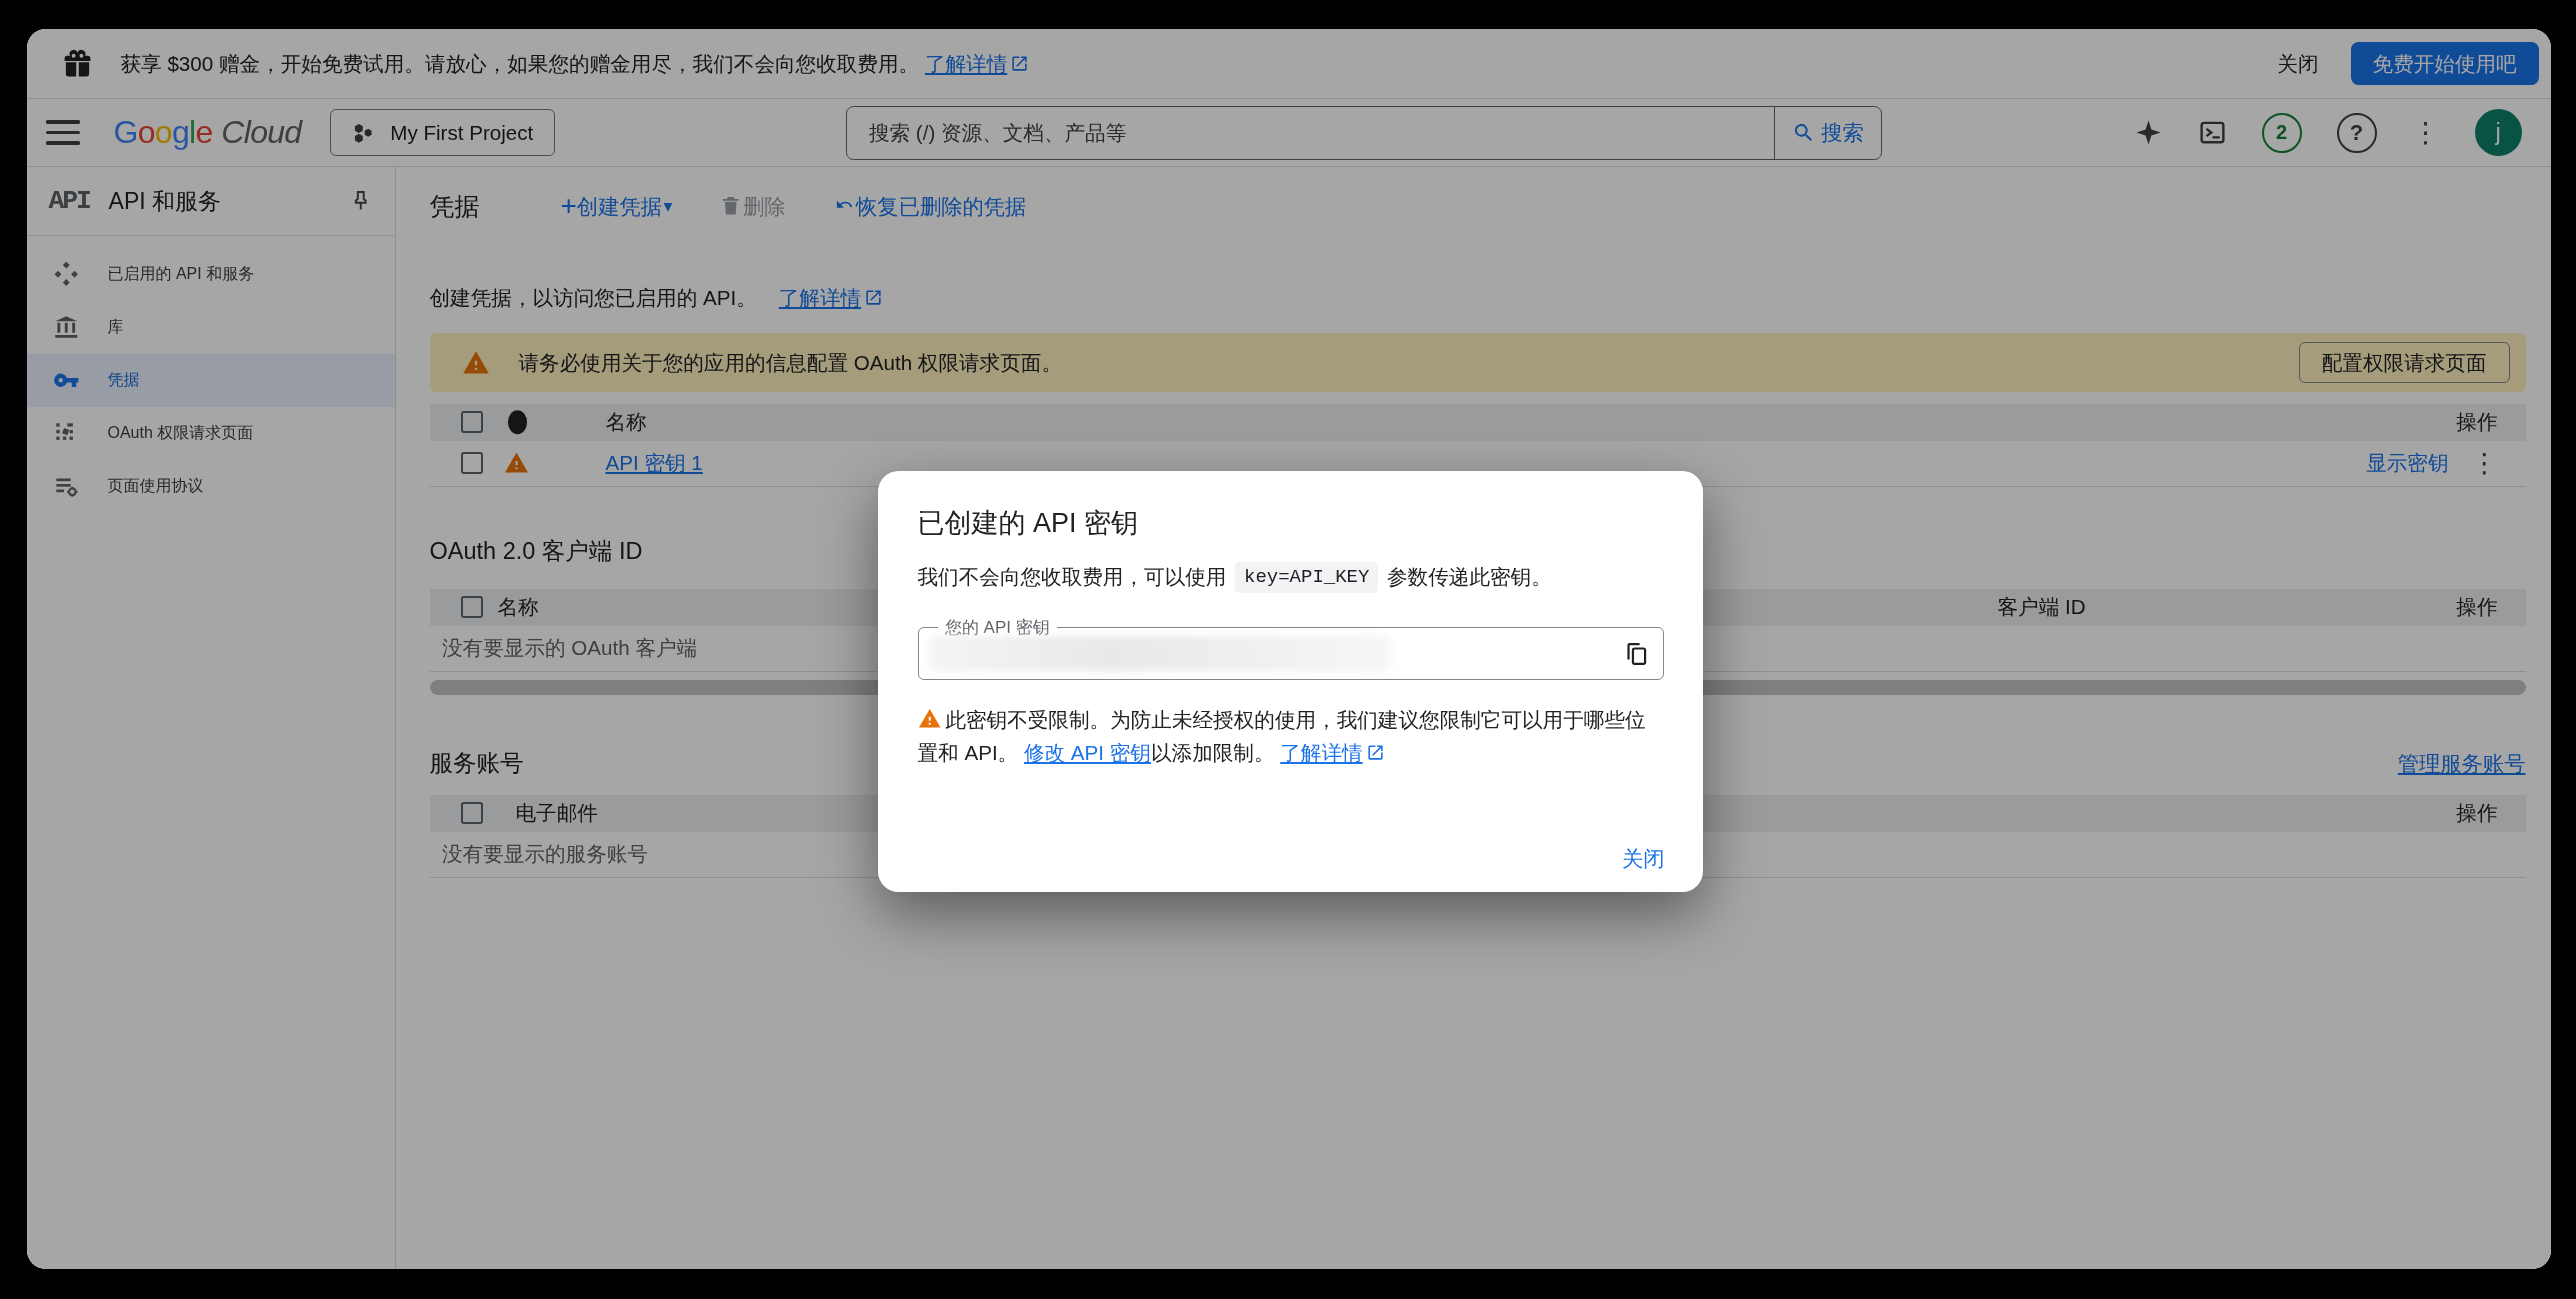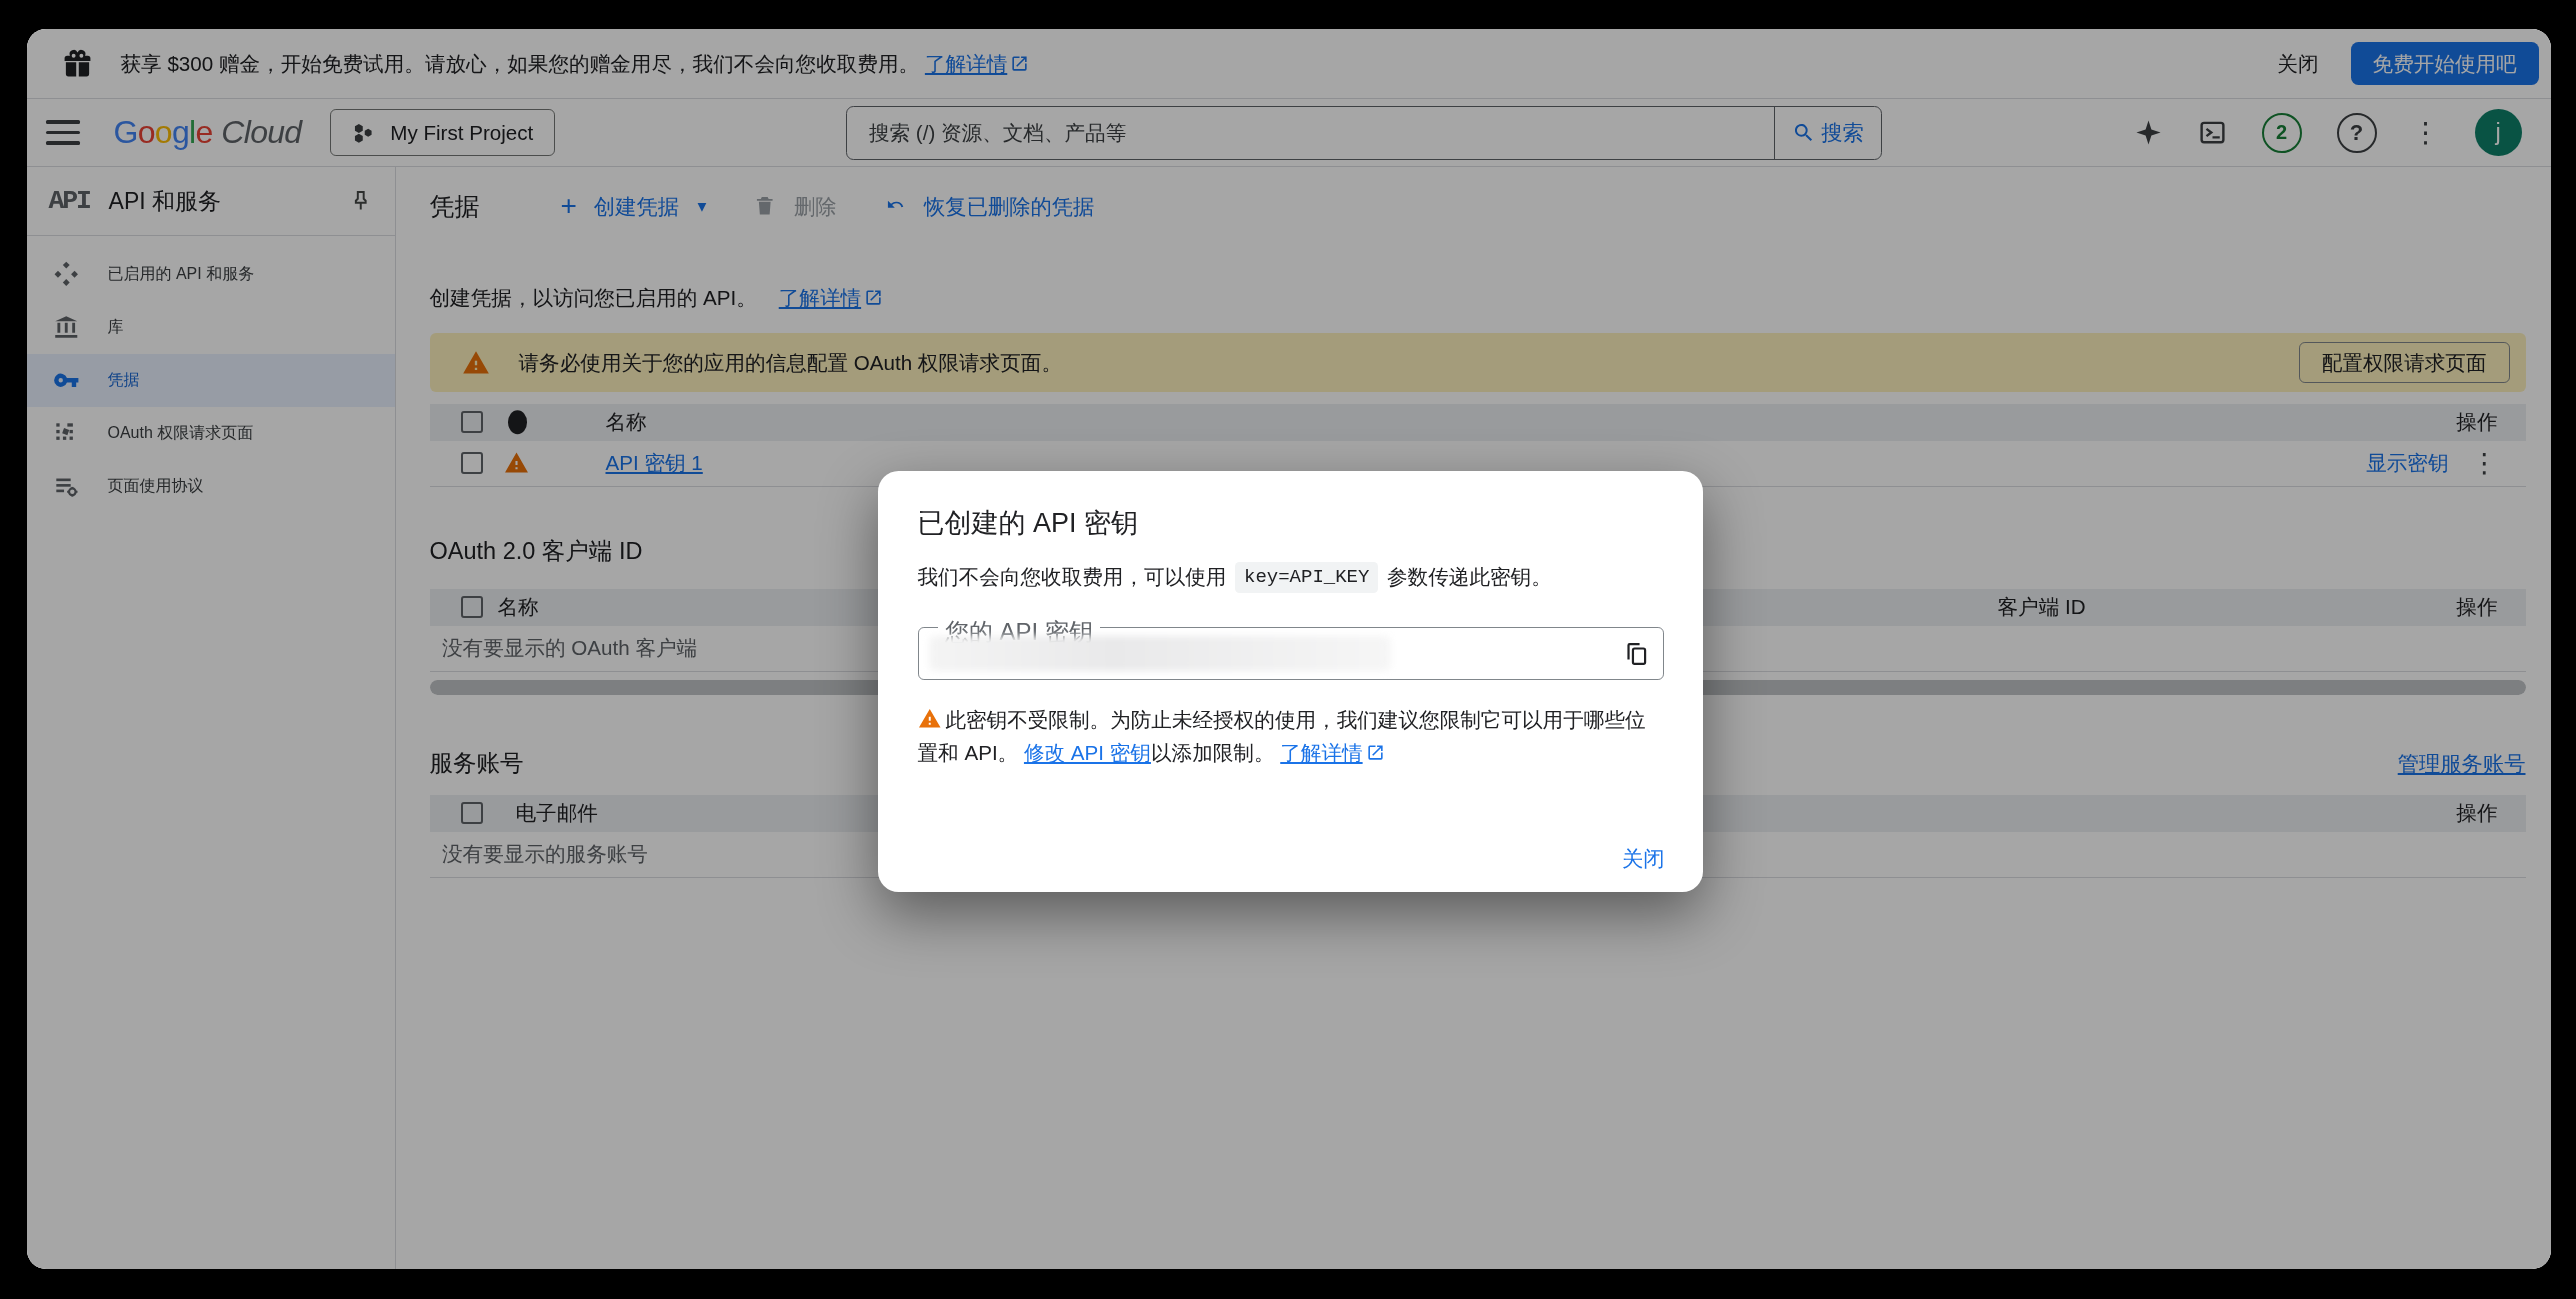--- a/index.html
+++ b/index.html
@@ -49,21 +49,21 @@
   .sb-items { padding-top:11.8px; }
   .sb-item { height:53px; display:flex; align-items:center; padding-left:26.5px; gap:28px; font-size:16px; color:#3C4043; cursor:pointer; white-space:nowrap; }
   .sb-item svg { width:26.5px; height:26.5px; color:#5F6368; flex:none; }
   .sb-item.selected { background:#E8F0FE; color:#1967D2; }
   .sb-item.selected svg { color:#1A73E8; }
 
   .main { flex:1; position:relative; padding:0 25px 0 34px; overflow:hidden; }
 
   .toolbar { margin-top:17.7px; height:43px; display:flex; align-items:center; }
   .page-title { font-size:25px; color:#202124; margin-right:81px; }
-  .tb-btn { display:flex; align-items:center; gap:17px; font-size:21.3px; color:#1A73E8; margin-right:47px; cursor:pointer; white-space:nowrap; }
+  .tb-btn { display:flex; align-items:center; gap:0; font-size:21.3px; color:#1A73E8; margin-right:47px; cursor:pointer; white-space:nowrap; }
   .tb-btn svg { width:23.5px; height:23.5px; }
   .tb-btn .plus { font-size:28px; font-weight:500; line-height:0; }
   .tb-btn .caret { font-size:17.7px; margin-left:1.5px; }
   .tb-btn.disabled { color:#9AA0A6; cursor:default; }
 
   .intro { margin-top:57px; height:26.5px; font-size:20.6px; color:#202124; display:flex; align-items:center; gap:22px; white-space:nowrap; }
 
   .warnbar { margin-top:22px; height:59px; background:#FCF0BD; border-radius:5.9px; display:flex; align-items:center; padding:0 16px 0 32px; }
   .warn-tri { width:28px; height:28px; flex:none; }
   .warnbar .msg { font-size:20.6px; color:#202124; margin-left:29px; white-space:nowrap; }
@@ -88,21 +88,21 @@
   .hscroll { margin-top:8.8px; height:14.7px; background:#F1F3F4; border-radius:7.4px; overflow:hidden; }
   .hthumb { height:100%; width:100%; background:#C1C3C6; border-radius:7.4px; }
 
   
   .scrim { position:absolute; inset:0; background:rgba(0,0,0,0.35); z-index:50; }
   .modal { position:absolute; left:851px; top:442px; width:825px; height:421px; background:#fff; border-radius:20.6px; z-index:60; box-shadow:0 22px 59px rgba(0,0,0,0.45); }
   .modal-title { position:absolute; left:40px; top:34px; font-size:27px; color:#202124; white-space:nowrap; }
   .modal-body { position:absolute; left:40px; top:91px; font-size:20.6px; color:#202124; display:flex; align-items:center; gap:8.8px; white-space:nowrap; }
   .code-chip { font-family:"Liberation Mono",monospace; font-size:19px; background:#F1F3F4; color:#202124; padding:4.4px 8.8px; border-radius:4.4px; }
   .key-field { position:absolute; left:40px; top:156px; width:746px; height:53px; border:1.5px solid #80868B; border-radius:5.9px; }
-  .key-label { position:absolute; left:19px; top:-11.8px; background:#fff; padding:0 7.4px; font-size:24px; color:#5F6368; white-space:nowrap; }
+  .key-label { position:absolute; left:19px; top:-11.8px; background:#fff; padding:0 7.4px; font-size:17px; color:#5F6368; white-space:nowrap; }
   .key-blur { position:absolute; left:10.3px; top:8px; width:462px; height:35px; border-radius:5.9px; background:linear-gradient(90deg,#f4f4f4,#e9e9ea 40%,#f6f6f6); filter:blur(3.7px); }
   .copy-btn { position:absolute; right:13.2px; top:50%; transform:translateY(-50%); width:26.5px; height:26.5px; color:#202124; cursor:pointer; }
   .modal-warn { position:absolute; left:40px; top:232px; width:746px; font-size:20.6px; line-height:33px; color:#202124; }
   .modal-warn .warn-tri { width:23.5px; height:23.5px; vertical-align:-3.7px; margin-right:4.4px; }
   .modal-close { position:absolute; right:38px; bottom:19px; font-size:21.3px; font-weight:500; color:#1A73E8; cursor:pointer; }
 
   
   .floaters { position:absolute; z-index:70; }
 </style>
 </head>

